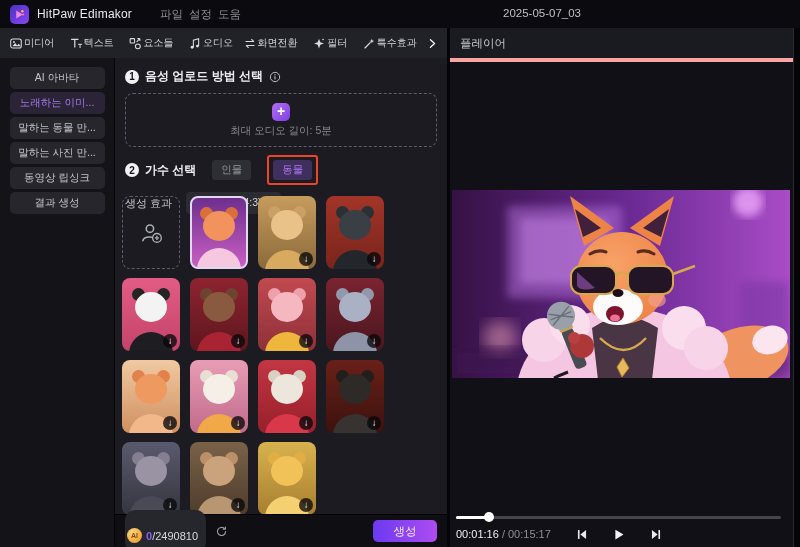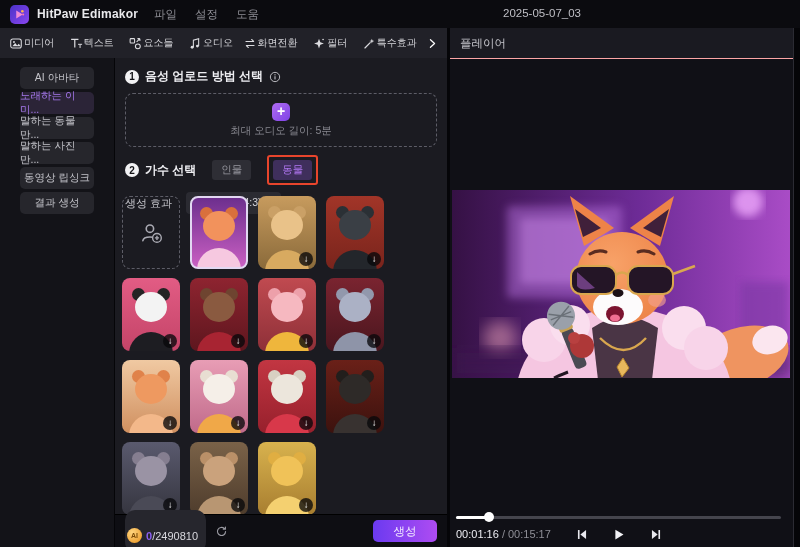--- a/index.html
+++ b/index.html
@@ -5,36 +5,36 @@
   html,body{margin:0;padding:0}
   body{width:800px;height:547px;position:relative;overflow:hidden;background:#050508;
        font-family:"Liberation Sans",sans-serif;-webkit-font-smoothing:antialiased}
   svg{display:block}
 
   
   .titlebar{position:absolute;top:0;left:0;right:0;height:28px;background:#0b0b0f;
             display:flex;align-items:center;padding:0 10px;gap:8px}
   .logo{width:19px;height:19px;border-radius:5px;background:linear-gradient(135deg,#4b32c8,#8a46ee);
         display:flex;align-items:center;justify-content:center}
-  .app-name{color:#e9e9ec;font-size:12px;font-weight:bold;letter-spacing:.2px}
-  .menubar{display:flex;gap:18px;margin-left:8px}
+  .app-name{color:#e9e9ec;font-size:12px;font-weight:normal;letter-spacing:.2px}
+  .menubar{display:flex;gap:6px;margin-left:20px}
   .menubar span{color:#8e8e95;font-size:11.5px;cursor:default}
   .project-name{position:absolute;left:503px;top:7px;color:#bfbfc5;font-size:11.5px}
 
   
   .tabbar{position:absolute;top:28px;left:0;width:447px;height:30px;background:#212128;
           display:flex;align-items:stretch;padding:0 2px;box-sizing:border-box}
   .tab{flex:1;display:flex;align-items:center;justify-content:center;gap:1px;
        color:#d8d8dd;font-size:10px;cursor:pointer}
   .tab .ticon{height:13px;display:flex;align-items:center}
   .tab-more{width:26px;display:flex;align-items:center;justify-content:center;color:#fff;cursor:pointer}
 
   
   .sidebar{position:absolute;top:58px;left:0;width:114px;bottom:0;background:#131318;padding-top:9px;box-sizing:border-box}
-  .side-item{width:74px;height:22px;margin:0 auto 3px;background:#26262c;border-radius:5px;
+  .side-item{width:95px;height:22px;margin:0 auto 3px;background:#26262c;border-radius:5px;
              color:#c3c3c9;font-size:10.5px;display:flex;align-items:center;justify-content:center;cursor:pointer}
   .side-item.selected{background:#2b2437;color:#a678ec}
 
   
   .main{position:absolute;top:58px;left:115px;width:332px;bottom:0;background:#1b1b21;box-sizing:border-box}
   .step-row{display:flex;align-items:center;gap:6px;margin:10px 10px 0}
   .num-badge{width:14px;height:14px;border-radius:50%;background:#f2f2f4;color:#141418;font-size:10px;
              font-weight:bold;display:flex;align-items:center;justify-content:center;flex:none}
   .step-title{color:#ededf1;font-size:12px;font-weight:bold}
   .dropzone{margin:8px 10px 0;height:52px;border:1px dashed #5d5d67;border-radius:8px;cursor:pointer;
@@ -76,21 +76,21 @@
   .coin{width:15px;height:15px;border-radius:50%;background:radial-gradient(circle at 35% 30%,#ffd57e,#e8921e);
         color:#7a4a08;font-size:7px;font-weight:bold;text-align:center;line-height:15px}
   .credits-used{color:#8a5ff0;font-size:11px;font-weight:bold}
   .credits-total{color:#d9d9df;font-size:11px}
   .refresh-btn{margin-left:9px;background:none;border:none;padding:0;cursor:pointer}
   .generate-btn{margin-left:auto;width:64px;height:22px;border:none;border-radius:5px;cursor:pointer;
                 background:linear-gradient(90deg,#6b3af0,#ae4cf2);color:#f2e9ff;font-size:11.5px;font-family:inherit}
 
   
   .player{position:absolute;top:28px;left:450px;width:343px;bottom:0;background:#101016;border-right:1px solid #2b2b33}
-  .player-header{height:30px;background:#1a1a21;border-bottom:1px solid #fca5a5;display:flex;align-items:center;
+  .player-header{height:30px;background:#1a1a21;border-bottom:4px solid #fca5a5;display:flex;align-items:center;
                  padding:0 10px;color:#c7c7cd;font-size:11.5px}
   .video{position:absolute;top:162px;left:2px;width:338px;height:188px;background:#000}
   .timeline{position:absolute;left:6px;right:12px;bottom:25px;height:10px;cursor:pointer}
   .track{position:absolute;top:4px;left:0;right:0;height:2.5px;background:#45454d;border-radius:2px}
   .track-fill{position:absolute;top:4px;left:0;height:2.5px;background:#fff;border-radius:2px}
   .knob{position:absolute;top:0;width:10px;height:10px;background:#fff;border-radius:50%;margin-left:-5px}
   .player-bottom{position:absolute;left:6px;right:12px;bottom:5px;height:16px;display:flex;align-items:center}
   .time{font-size:11px;color:#8f8f97;white-space:pre}
   .time .cur{color:#ededf3}
   .pcontrols{position:absolute;left:50%;transform:translateX(-50%);display:flex;gap:24px;align-items:center}

